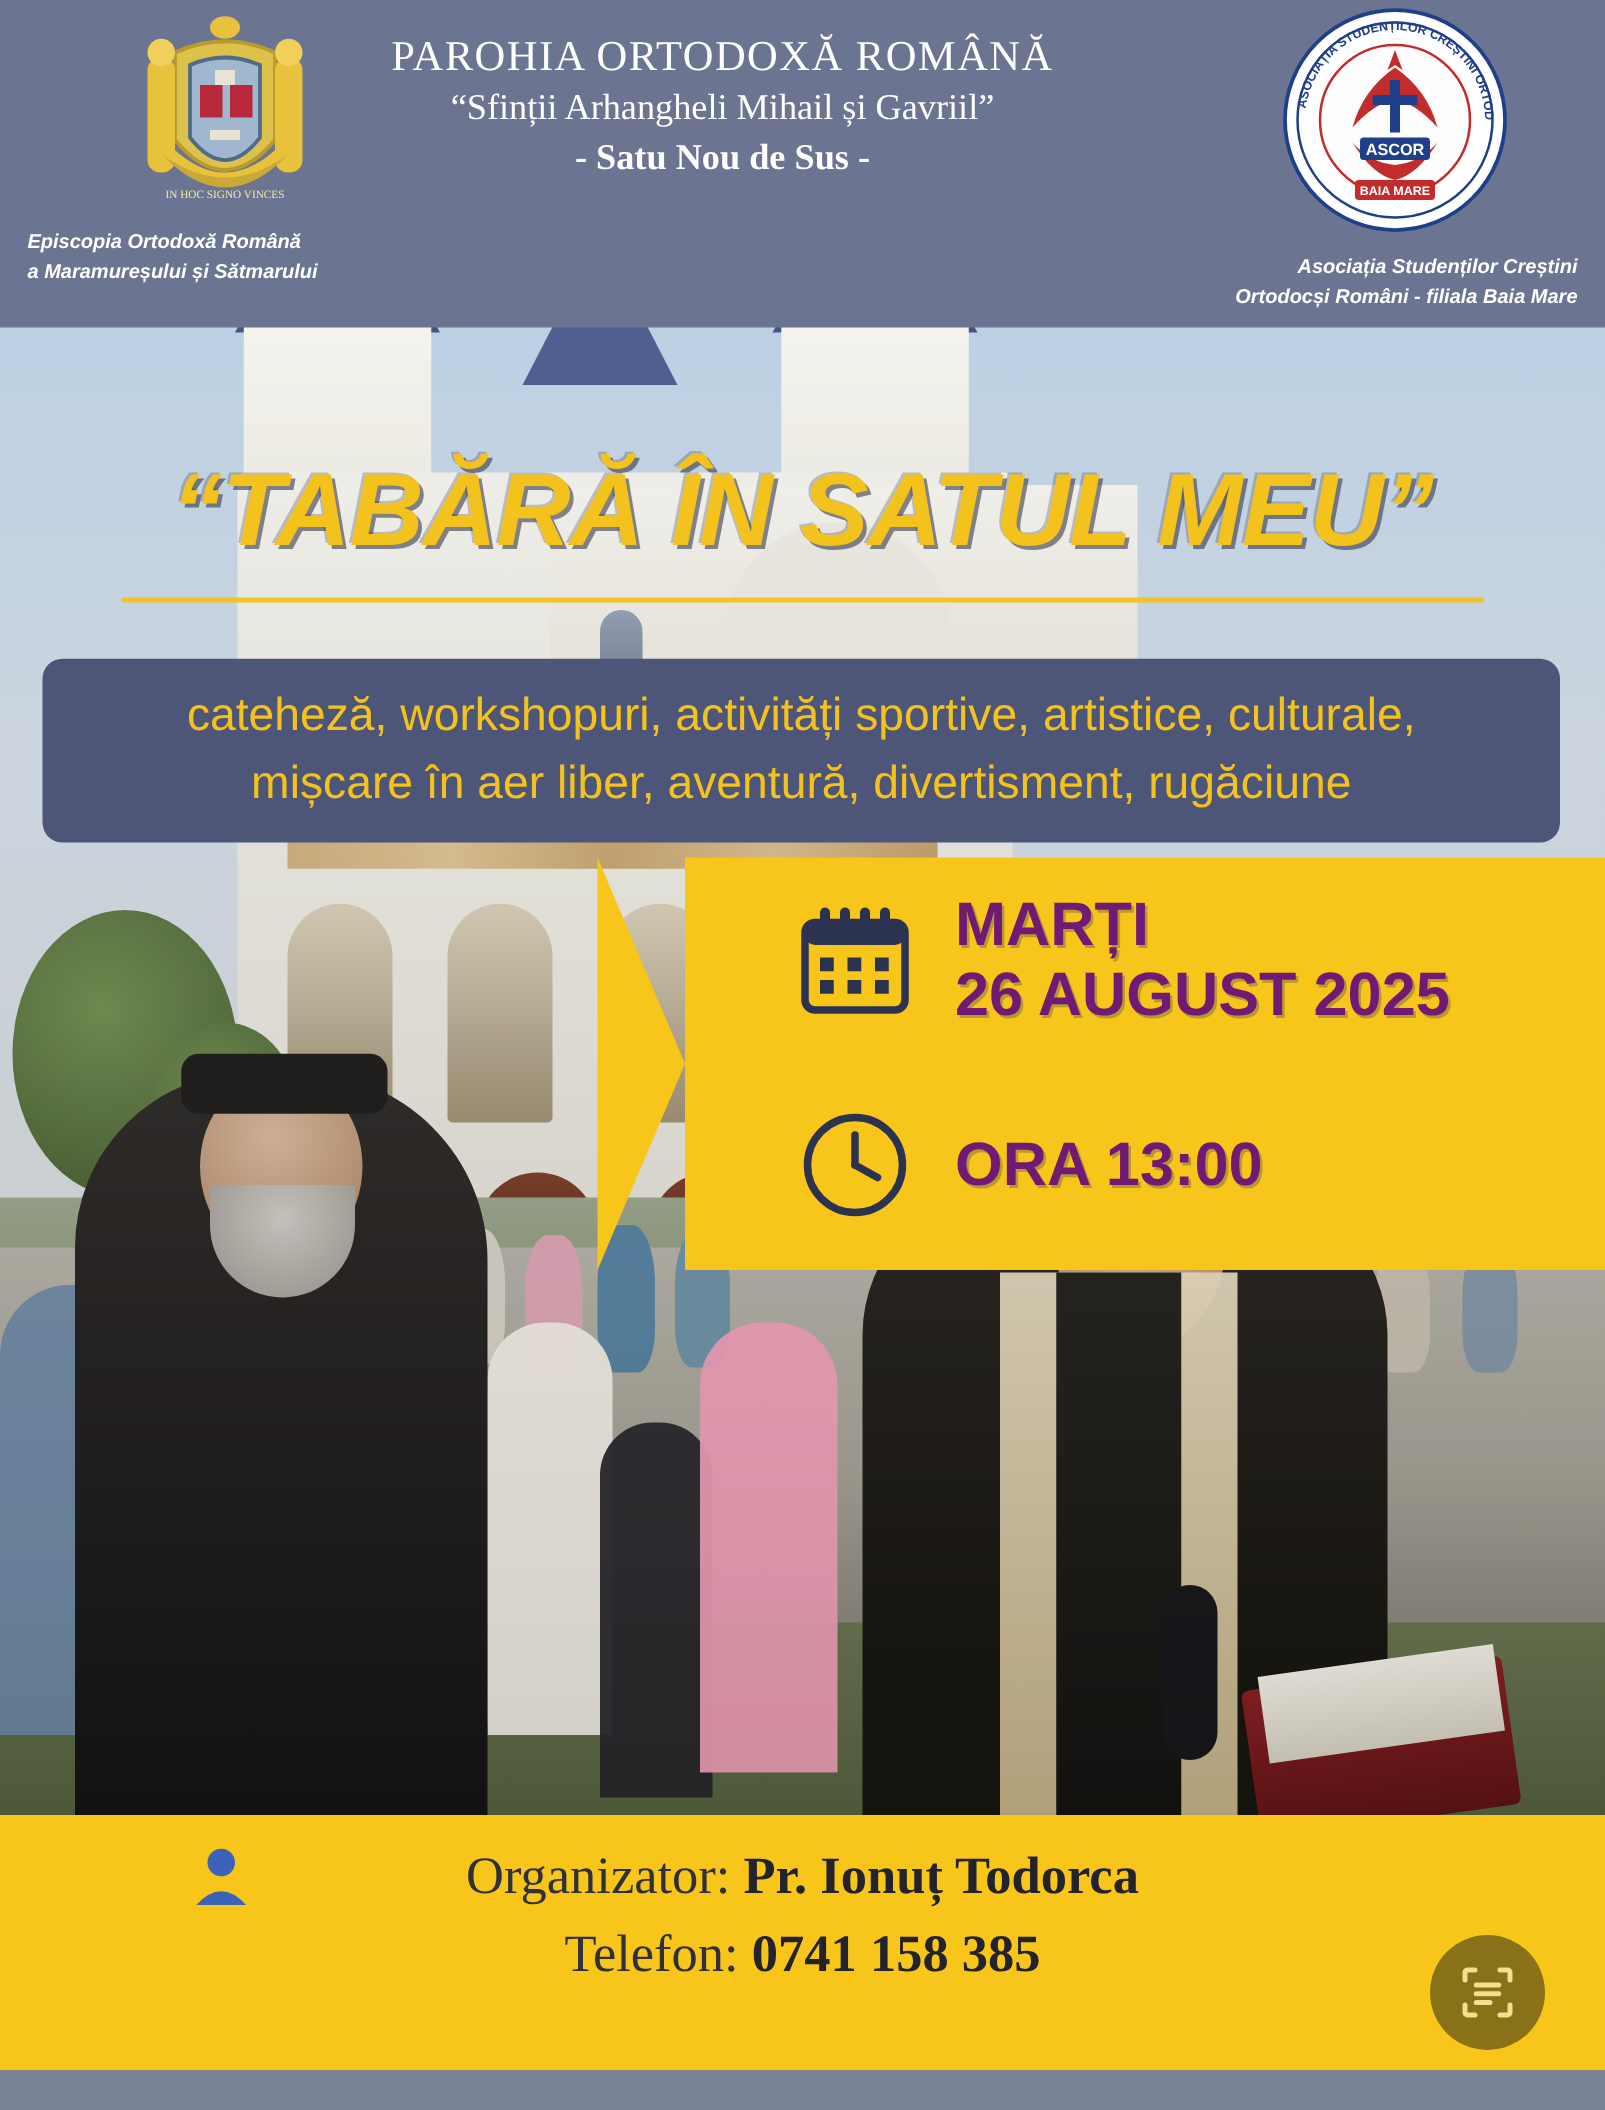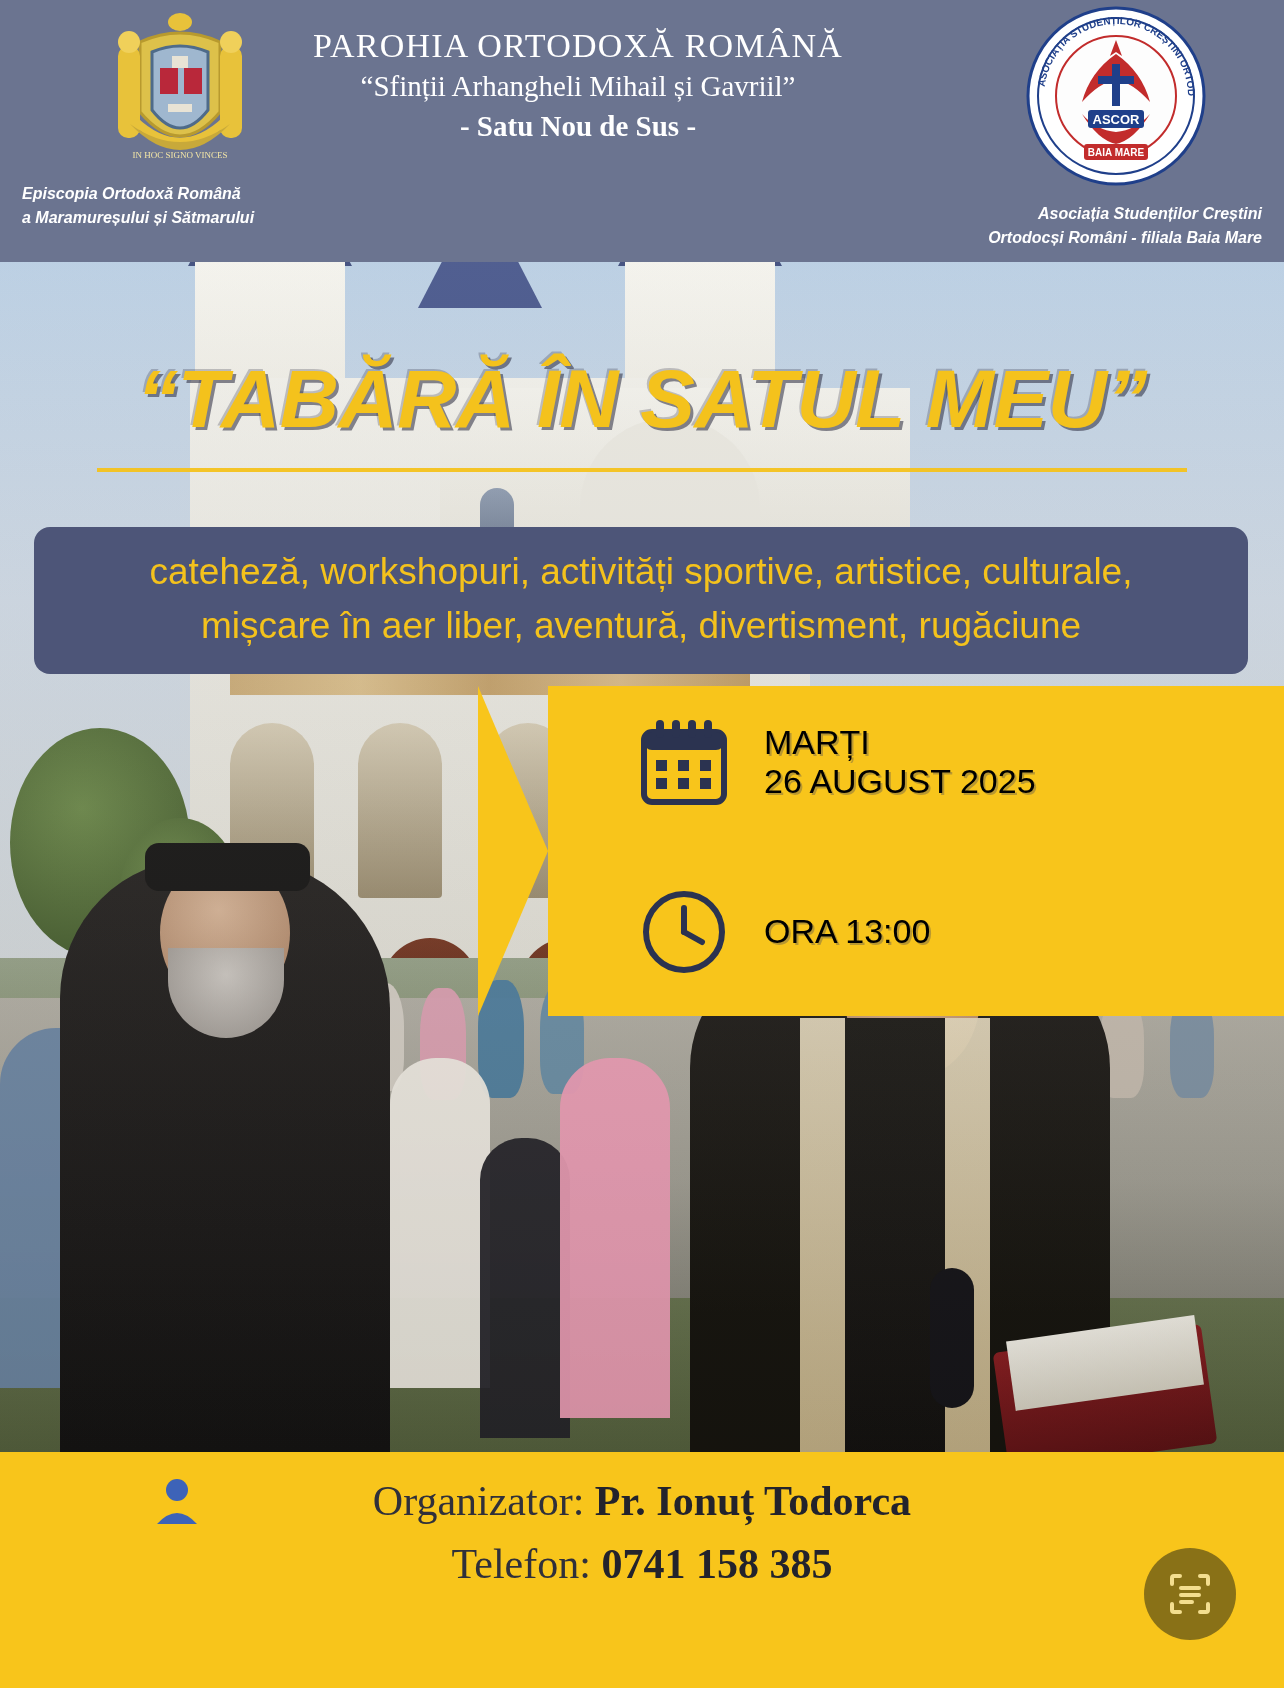--- a/index.html
+++ b/index.html
@@ -280,21 +280,21 @@
 
   
   .photo-tint {
     position: absolute; left:0; top:0; width:1284px; height:1200px;
     background: linear-gradient(rgba(255,255,255,0.06), rgba(0,0,0,0.10));
   }
 
   
   .headline {
     position: absolute;
-    left: 0; top: 352px;
+    left: 0; top: 362px;
     width: 1284px;
     text-align: center;
     z-index: 9;
   }
   .headline-text {
     font-size: 82px;
     font-weight: bold;
     font-style: italic;
     color: #f4c21c;
     letter-spacing: -0.5px;
@@ -346,34 +346,34 @@
   }
   .details-row {
     position: absolute;
     display: flex;
     align-items: center;
     gap: 30px;
   }
   .row-date { left: 86px; top: 26px; }
   .row-time { left: 86px; top: 196px; }
   .details-text {
-    color: #000000;
-    font-weight: normal;
-    font-size: 34px;
+    color: #701a75;
+    font-weight: bold;
+    font-size: 49px;
     line-height: 1.15;
     text-shadow: 2px 2px 0 rgba(70,70,90,.35);
   }
   .details-text .small { display: block; }
 
   
   .footer {
     position: absolute;
     left: 0; top: 1452px;
     width: 1284px;
-    height: 236px;
+    height: 204px;
     background: #f8c51b;
     z-index: 10;
   }
   .footer-inner {
     position: absolute;
     left: 0; top: 18px;
     width: 1284px;
     text-align: center;
     font-family: "Liberation Serif", serif;
     color: #30303a;

